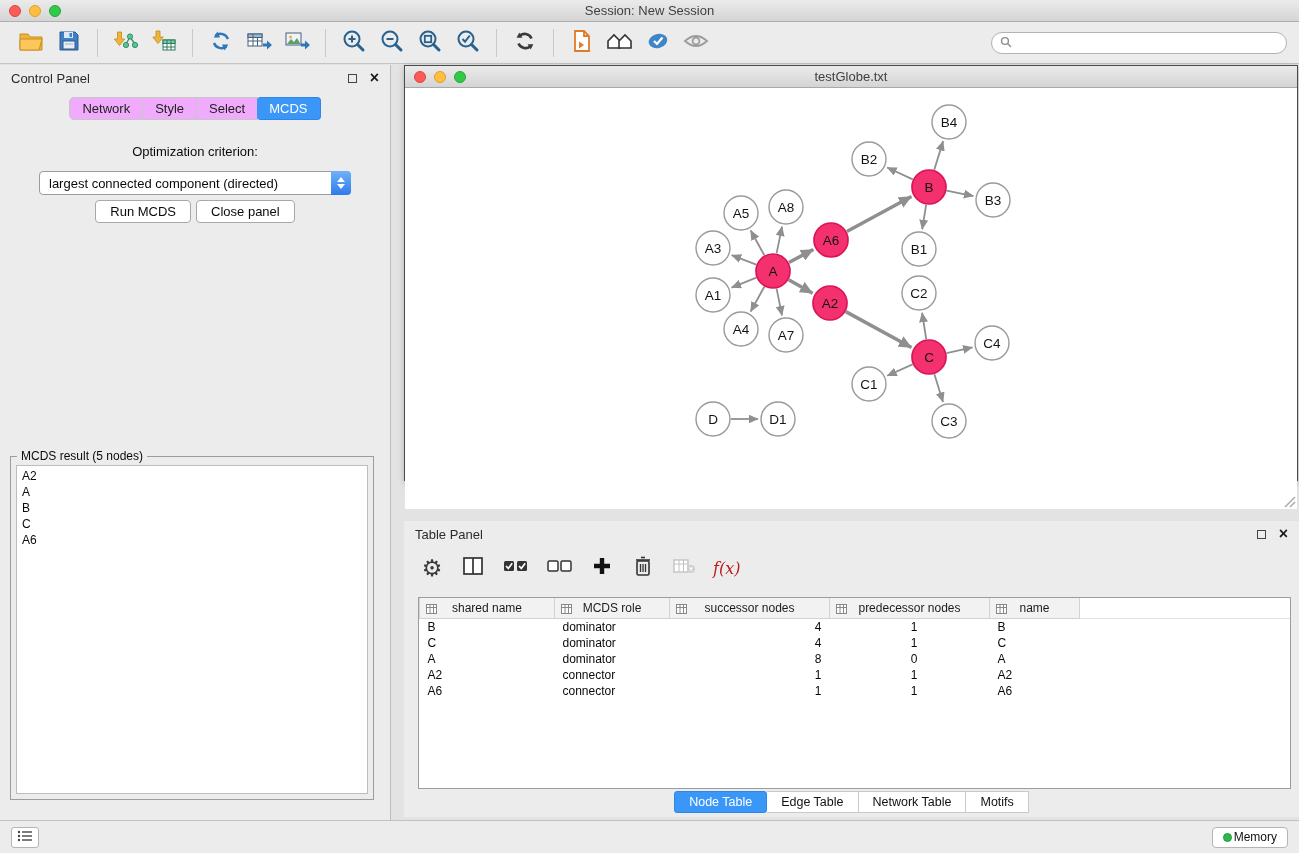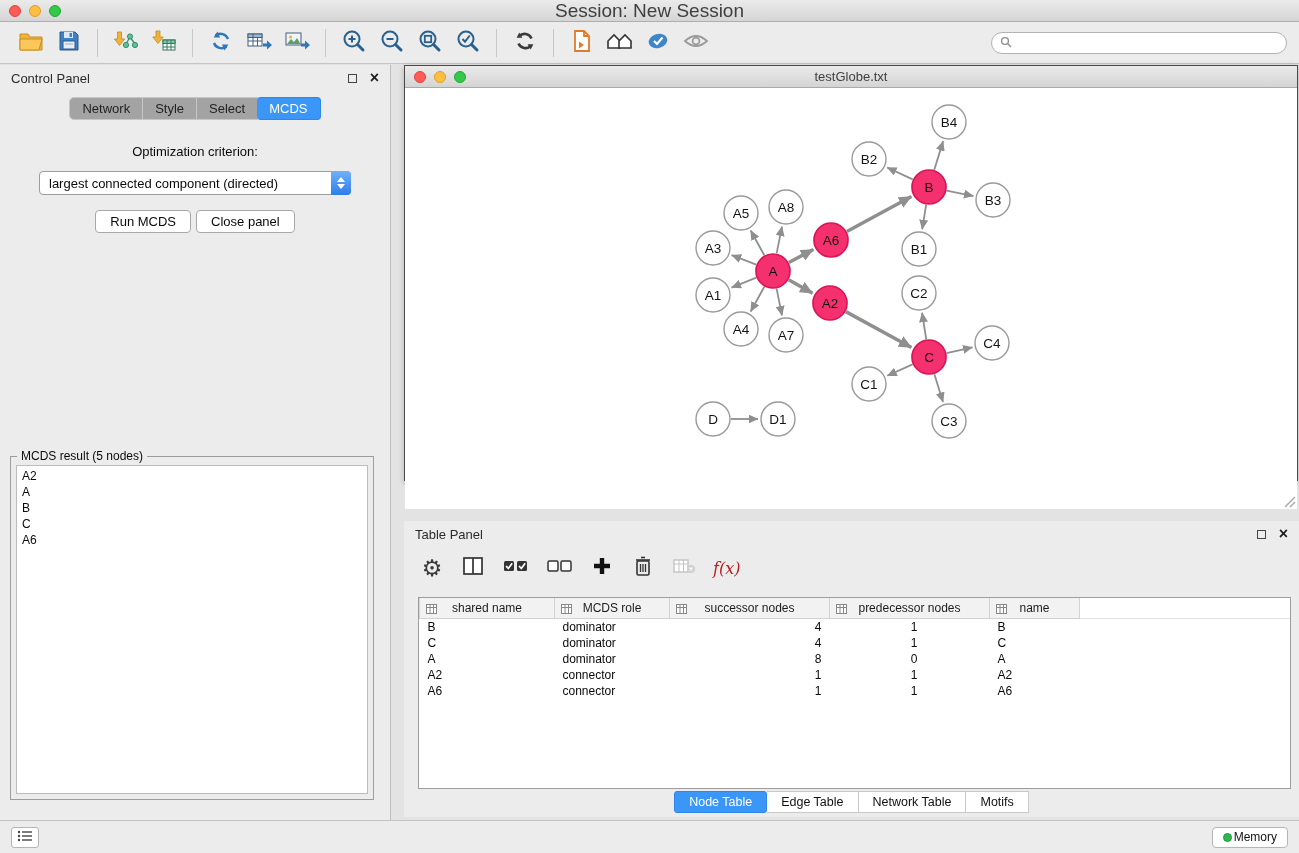--- a/index.html
+++ b/index.html
@@ -1,21 +1,21 @@
 <!DOCTYPE html>
 <html><head>
 <meta charset="utf-8">
 <style>
   *{box-sizing:border-box;margin:0;padding:0}
   html,body{width:1299px;height:853px}
   body{font-family:"Liberation Sans",sans-serif;background:#e3e3e3;position:relative;overflow:hidden;color:#111}
 
   
   .titlebar{height:22px;background:linear-gradient(#ebebeb,#d5d5d5);border-bottom:1px solid #aeaeae;display:flex;align-items:center;justify-content:center;position:relative}
-  .titlebar-title{font-size:19px;color:#3f3f3f}
+  .titlebar-title{font-size:13px;color:#3f3f3f}
   .lights{position:absolute;left:9px;top:5px;display:flex;gap:8px}
   .light{width:12px;height:12px;border-radius:50%}
   .light.red{background:#fc5b57;border:1px solid #e0443e}
   .light.yellow{background:#fdbe41;border:1px solid #dfa023}
   .light.green{background:#34c84a;border:1px solid #1eab32}
 
   
   .toolbar{height:42px;background:#ececec;border-bottom:1px solid #c4c4c4;display:flex;align-items:center;padding:0 12px}
   .tbtn{width:38px;height:34px;display:flex;align-items:center;justify-content:center;border-radius:4px}
   .tsep{width:1px;height:28px;background:#c8c8c8;margin:0 9px}
@@ -25,29 +25,29 @@
   
   .content{position:absolute;top:65px;left:0;right:0;bottom:33px}
 
   
   .control-panel{position:absolute;left:0;top:0;width:391px;height:100%;background:#ececec;border-right:1px solid #bdbdbd}
   .panel-header{height:26px;display:flex;align-items:center;padding:0 11px;font-size:13px;color:#2b2b2b}
   .panel-header .spacer{flex:1}
   .float-icon{width:9px;height:9px;border:1.5px solid #444;margin-right:13px;display:inline-block}
   .close-icon{font-size:16px;font-weight:bold;color:#1c1c1c;line-height:1}
   .cp-tabs{display:flex;justify-content:center;margin-top:6px}
-  .cp-tab{font-size:13px;color:#222;background:#a3a3a3;border:1px solid #c6c6c6;border-left:none;padding:3px 12px;cursor:default}
+  .cp-tab{font-size:13px;color:#222;background:#f0abfc;border:1px solid #c6c6c6;border-left:none;padding:3px 12px;cursor:default}
   .cp-tab:first-child{border-left:1px solid #c6c6c6;border-radius:5px 0 0 5px}
   .cp-tab.active{background:#3a97f8;border-color:#2f86ea;color:#fff;border-radius:4px;margin-left:-1px}
   .opt-label{text-align:center;font-size:13px;margin-top:24px;color:#0a0a0a}
   .dropdown{width:312px;height:24px;margin:12px auto 0;background:#fff;border:1px solid #9c9c9c;border-radius:4px;display:flex;align-items:center;position:relative;font-size:13px;padding-left:9px;color:#0a0a0a}
   .dd-stepper{position:absolute;right:-1px;top:-1px;bottom:-1px;width:20px;border-radius:0 4px 4px 0;background:linear-gradient(#6fb2fa,#2e7ce8);display:flex;flex-direction:column;align-items:center;justify-content:center;gap:2px}
   .dd-up{width:0;height:0;border-left:4px solid transparent;border-right:4px solid transparent;border-bottom:5px solid #fff}
   .dd-down{width:0;height:0;border-left:4px solid transparent;border-right:4px solid transparent;border-top:5px solid #fff}
-  .btn-row{display:flex;justify-content:center;gap:5px;margin-top:15px}
+  .btn-row{display:flex;justify-content:center;gap:5px;margin-top:5px}
   .btn{background:#fff;border:1px solid #a8a8a8;border-radius:4px;font-size:13px;padding:3px 14px;color:#0a0a0a}
   .mcds-fieldset{position:absolute;left:10px;top:391px;width:364px;height:344px;border:1px solid #9c9c9c}
   .mcds-legend{position:absolute;top:-8px;left:6px;background:#ececec;font-size:12px;padding:0 4px;color:#0a0a0a}
   .mcds-list{position:absolute;left:5px;top:8px;right:5px;bottom:5px;background:#fff;border:1px solid #bdbdbd;overflow:hidden;padding:2px 5px}
   .mcds-item{font-size:12px;line-height:16px;color:#0a0a0a}
 
   
   .net-window{position:absolute;left:404px;top:0;width:894px;height:416px;border:1px solid #4a4a4a;background:#fff;box-shadow:0 2px 6px rgba(0,0,0,.22)}
   .net-titlebar{height:22px;background:linear-gradient(#ebebeb,#d4d4d4);border-bottom:1px solid #a9a9a9;display:flex;align-items:center;justify-content:center;position:relative}
   .net-titlebar .titlebar-title{font-size:13px;color:#3f3f3f}

